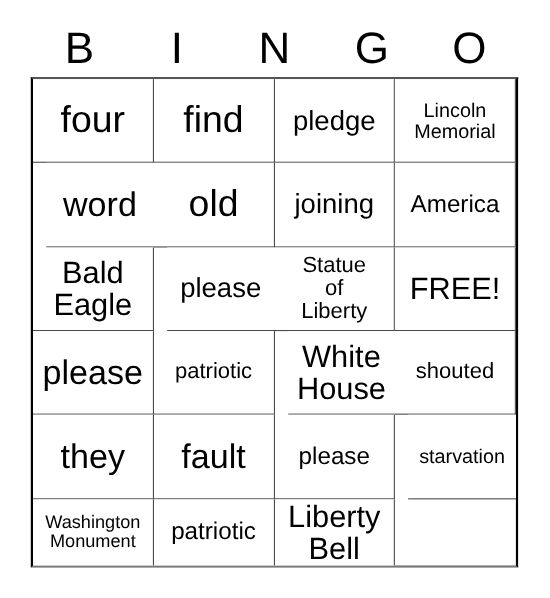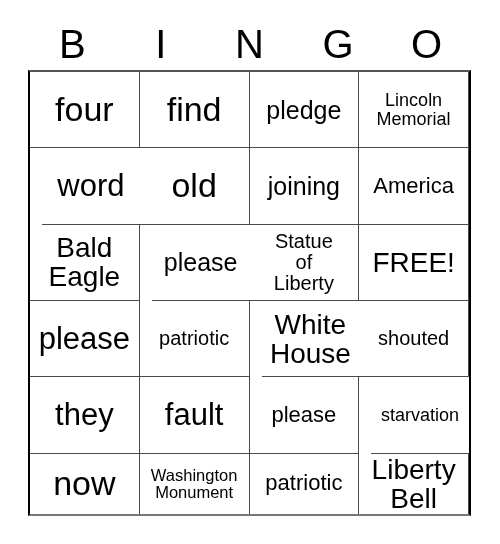--- a/index.html
+++ b/index.html
@@ -164,23 +164,20 @@
     <div class="cell s-xl">
         <span class="cell-text">fault</span>
       </div>
     <div class="cell s-sm">
         <span class="cell-text">please</span>
       </div>
 
     <div class="cell s-xxs">
         <span class="cell-text">starvation</span>
       </div>
-    <div class="cell s-xxl">
-        <span class="cell-text">now</span>
-      </div>
     <div class="cell s-tiny">
         <span class="cell-text">Washington
 Monument</span>
       </div>
     <div class="cell s-sm">
         <span class="cell-text">patriotic</span>
       </div>
     <div class="cell s-lg">
         <span class="cell-text">Liberty
 Bell</span>

